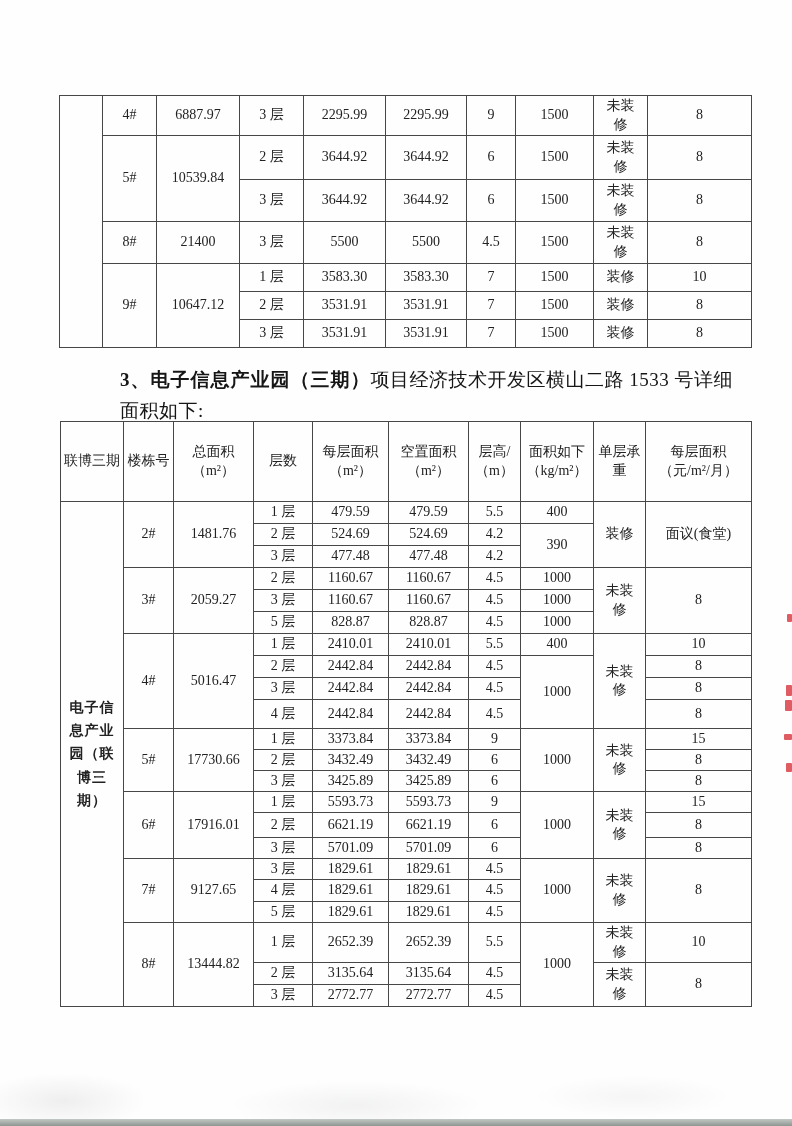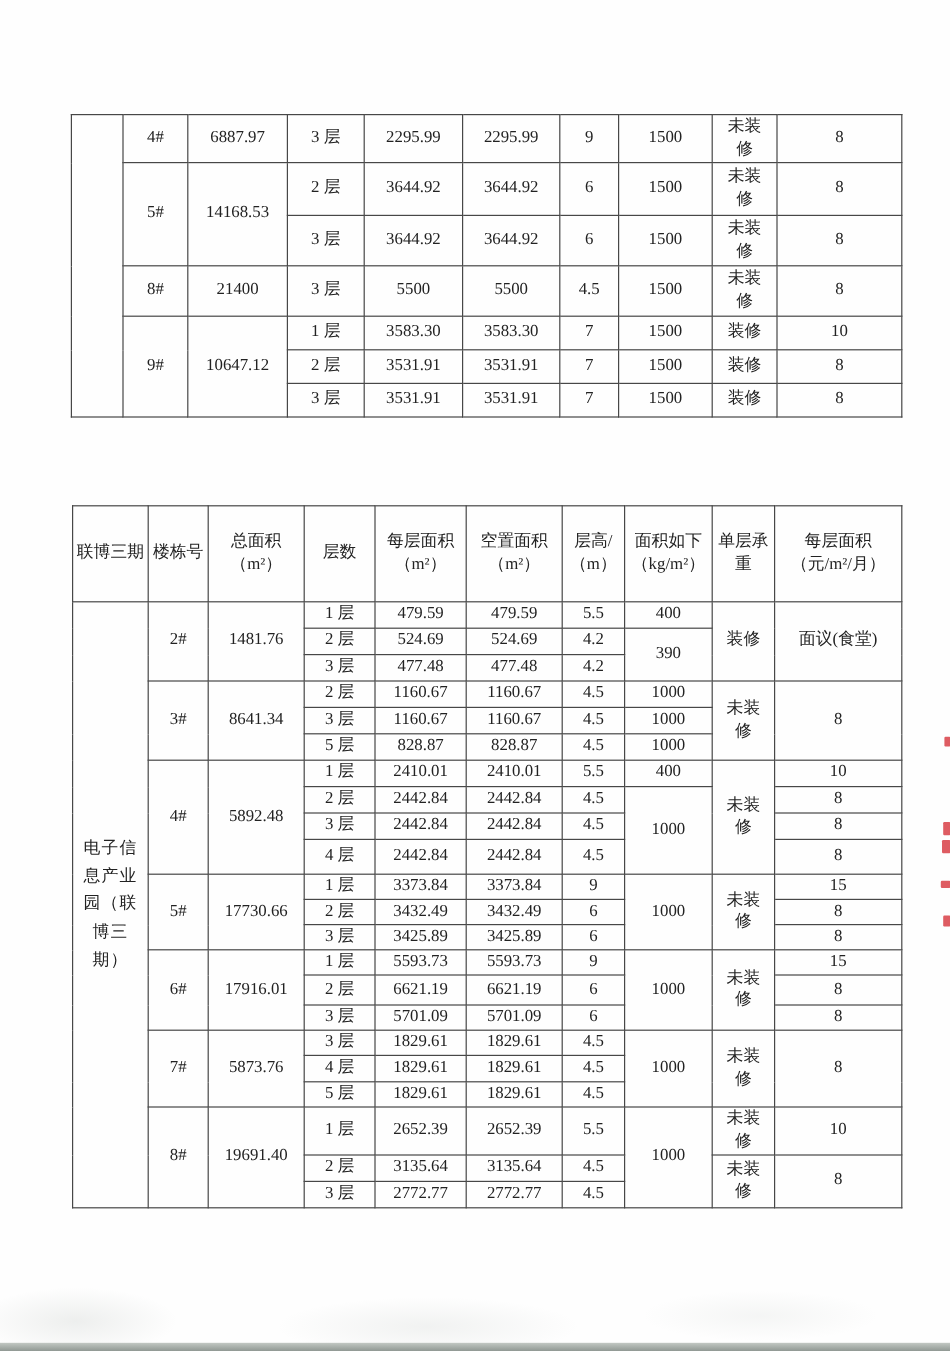--- a/index.html
+++ b/index.html
@@ -16,21 +16,21 @@
     background:linear-gradient(#c2c8c3,#8f9792);}
 
   table.tbl{border-collapse:collapse;table-layout:fixed;position:absolute;
     font-size:14px;color:#222;}
   table.tbl td{border:1px solid #474747;text-align:center;vertical-align:middle;
     padding:1px 2px;line-height:1.2;overflow:hidden;}
   table.t1{left:59px;top:95px;width:692px;}
   table.t2{left:60px;top:421px;width:691px;}
   tr.hdr td{line-height:1.35;}
   .deco-inner{display:inline-block;max-width:32px;line-height:1.3;}
-  .projname-inner{display:inline-block;width:50px;line-height:1.65;letter-spacing:1px;}
+  .projname-inner{display:inline-block;width:50px;line-height:1.65;letter-spacing:1px;font-weight:bold;}
   td.vtop{vertical-align:top;padding-top:3px;}
 
   .heading{position:absolute;left:120px;top:364px;width:620px;
     font-size:19px;line-height:31px;color:#161616;}
   .hbold{font-weight:bold;letter-spacing:1px;}
   .hrest{letter-spacing:.5px;}
 
   .red-mark{position:absolute;background:#d9464c;opacity:.88;border-radius:1px;}
 </style>
 </head>
@@ -59,21 +59,21 @@
         <td>3 层</td>
         <td>2295.99</td>
         <td>2295.99</td>
         <td>9</td>
         <td>1500</td>
         <td><span class="deco-inner">未装修</span></td>
         <td>8</td>
       </tr>
       <tr style="height:44px">
         <td rowspan="2">5#</td>
-        <td rowspan="2">14168.53</td>
+        <td rowspan="2">10539.84</td>
         <td>2 层</td>
         <td>3644.92</td>
         <td>3644.92</td>
         <td>6</td>
         <td>1500</td>
         <td><span class="deco-inner">未装修</span></td>
         <td>8</td>
       </tr>
       <tr style="height:42px">
         <td>3 层</td>
@@ -120,20 +120,24 @@
         <td>3531.91</td>
         <td>3531.91</td>
         <td>7</td>
         <td>1500</td>
         <td><span class="deco-inner">装修</span></td>
         <td>8</td>
       </tr>
     </tbody>
   </table>
 
+  <div class="heading">
+    <div><span class="hbold">3、电子信息产业园（三期）</span><span class="hrest">项目经济技术开发区横山二路 1533 号详细</span></div>
+    <div class="hrest">面积如下:</div>
+  </div>
 
   <table class="tbl t2">
     <colgroup>
       <col style="width:63px">
         <col style="width:50px">
         <col style="width:80px">
         <col style="width:59px">
         <col style="width:76px">
       <col style="width:80px">
         <col style="width:52px">
@@ -174,21 +178,21 @@
         <td rowspan="2">390</td>
       </tr>
       <tr style="height:22px">
         <td>3 层</td>
         <td>477.48</td>
         <td>477.48</td>
         <td>4.2</td>
       </tr>
       <tr style="height:22px">
         <td rowspan="3">3#</td>
-        <td rowspan="3">8641.34</td>
+        <td rowspan="3">2059.27</td>
         <td>2 层</td>
         <td>1160.67</td>
         <td>1160.67</td>
         <td>4.5</td>
         <td>1000</td>
         <td rowspan="3"><span class="deco-inner">未装修</span></td>
         <td rowspan="3">8</td>
       </tr>
       <tr style="height:22px">
         <td>3 层</td>
@@ -199,21 +203,21 @@
       </tr>
       <tr style="height:22px">
         <td>5 层</td>
         <td>828.87</td>
         <td>828.87</td>
         <td>4.5</td>
         <td>1000</td>
       </tr>
       <tr style="height:22px">
         <td rowspan="4">4#</td>
-        <td rowspan="4">5892.48</td>
+        <td rowspan="4">5016.47</td>
         <td>1 层</td>
         <td>2410.01</td>
         <td>2410.01</td>
         <td>5.5</td>
         <td>400</td>
         <td rowspan="4"><span class="deco-inner">未装修</span></td>
         <td>10</td>
       </tr>
       <tr style="height:22px">
         <td>2 层</td>
@@ -282,21 +286,21 @@
       </tr>
       <tr style="height:21px">
         <td>3 层</td>
         <td>5701.09</td>
         <td>5701.09</td>
         <td>6</td>
         <td>8</td>
       </tr>
       <tr style="height:21px">
         <td rowspan="3">7#</td>
-        <td rowspan="3">5873.76</td>
+        <td rowspan="3">9127.65</td>
         <td>3 层</td>
         <td>1829.61</td>
         <td>1829.61</td>
         <td>4.5</td>
         <td rowspan="3" class="vtop">1000</td>
         <td rowspan="3"><span class="deco-inner">未装修</span></td>
         <td rowspan="3">8</td>
       </tr>
       <tr style="height:22px">
         <td>4 层</td>
@@ -305,21 +309,21 @@
         <td>4.5</td>
       </tr>
       <tr style="height:21px">
         <td>5 层</td>
         <td>1829.61</td>
         <td>1829.61</td>
         <td>4.5</td>
       </tr>
       <tr style="height:40px">
         <td rowspan="3">8#</td>
-        <td rowspan="3">19691.40</td>
+        <td rowspan="3">13444.82</td>
         <td>1 层</td>
         <td>2652.39</td>
         <td>2652.39</td>
         <td>5.5</td>
         <td rowspan="3">1000</td>
         <td><span class="deco-inner">未装修</span></td>
         <td>10</td>
       </tr>
       <tr style="height:22px">
         <td>2 层</td>

